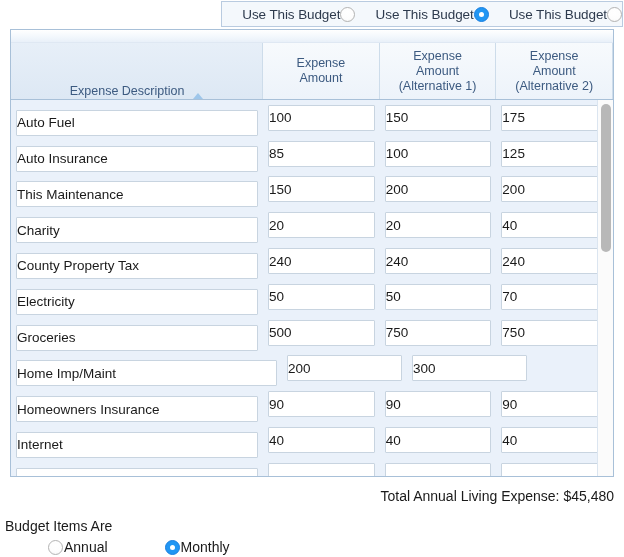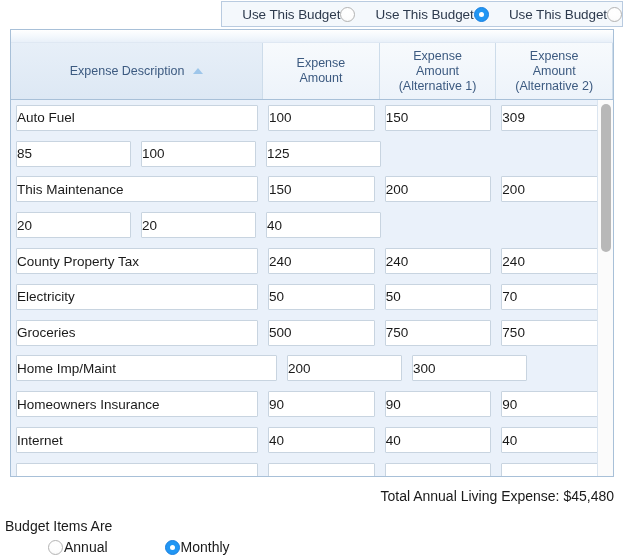--- a/index.html
+++ b/index.html
@@ -151,21 +151,21 @@
     display: flex;
     align-items: center;
     padding: 0 0;
     font-size: 13.5px;
     color: #1a1a1a;
     overflow: hidden;
     white-space: nowrap;
   }
 
   
-  .col-desc { width: 271px; }
+  .col-desc { width: 271px; align-items: flex-end; }
   .col-amt  { width: 125px; }
   .col-alt1 { width: 125px; }
   .col-alt2 { width: 125px; }
 
   .hcell.col-alt2 { border-right: 1px solid #cddcea; }
 
   
   .scrollbar {
     position: absolute;
     right: 0px;
@@ -277,24 +277,27 @@
         <div class="cell col-desc">
           <div class="field">Auto Fuel</div>
         </div>
         <div class="cell col-amt">
           <div class="field">100</div>
         </div>
         <div class="cell col-alt1">
           <div class="field">150</div>
         </div>
         <div class="cell col-alt2">
-          <div class="field">309</div>
-        </div>
-      </div>
-      <div class="grid-row">
+          <div class="field">175</div>
+        </div>
+      </div>
+      <div class="grid-row">
+        <div class="cell col-desc">
+          <div class="field">Auto Insurance</div>
+        </div>
         <div class="cell col-amt">
           <div class="field">85</div>
         </div>
         <div class="cell col-alt1">
           <div class="field">100</div>
         </div>
         <div class="cell col-alt2">
           <div class="field">125</div>
         </div>
       </div>
@@ -306,20 +309,23 @@
           <div class="field">150</div>
         </div>
         <div class="cell col-alt1">
           <div class="field">200</div>
         </div>
         <div class="cell col-alt2">
           <div class="field">200</div>
         </div>
       </div>
       <div class="grid-row">
+        <div class="cell col-desc">
+          <div class="field">Charity</div>
+        </div>
         <div class="cell col-amt">
           <div class="field">20</div>
         </div>
         <div class="cell col-alt1">
           <div class="field">20</div>
         </div>
         <div class="cell col-alt2">
           <div class="field">40</div>
         </div>
       </div>

